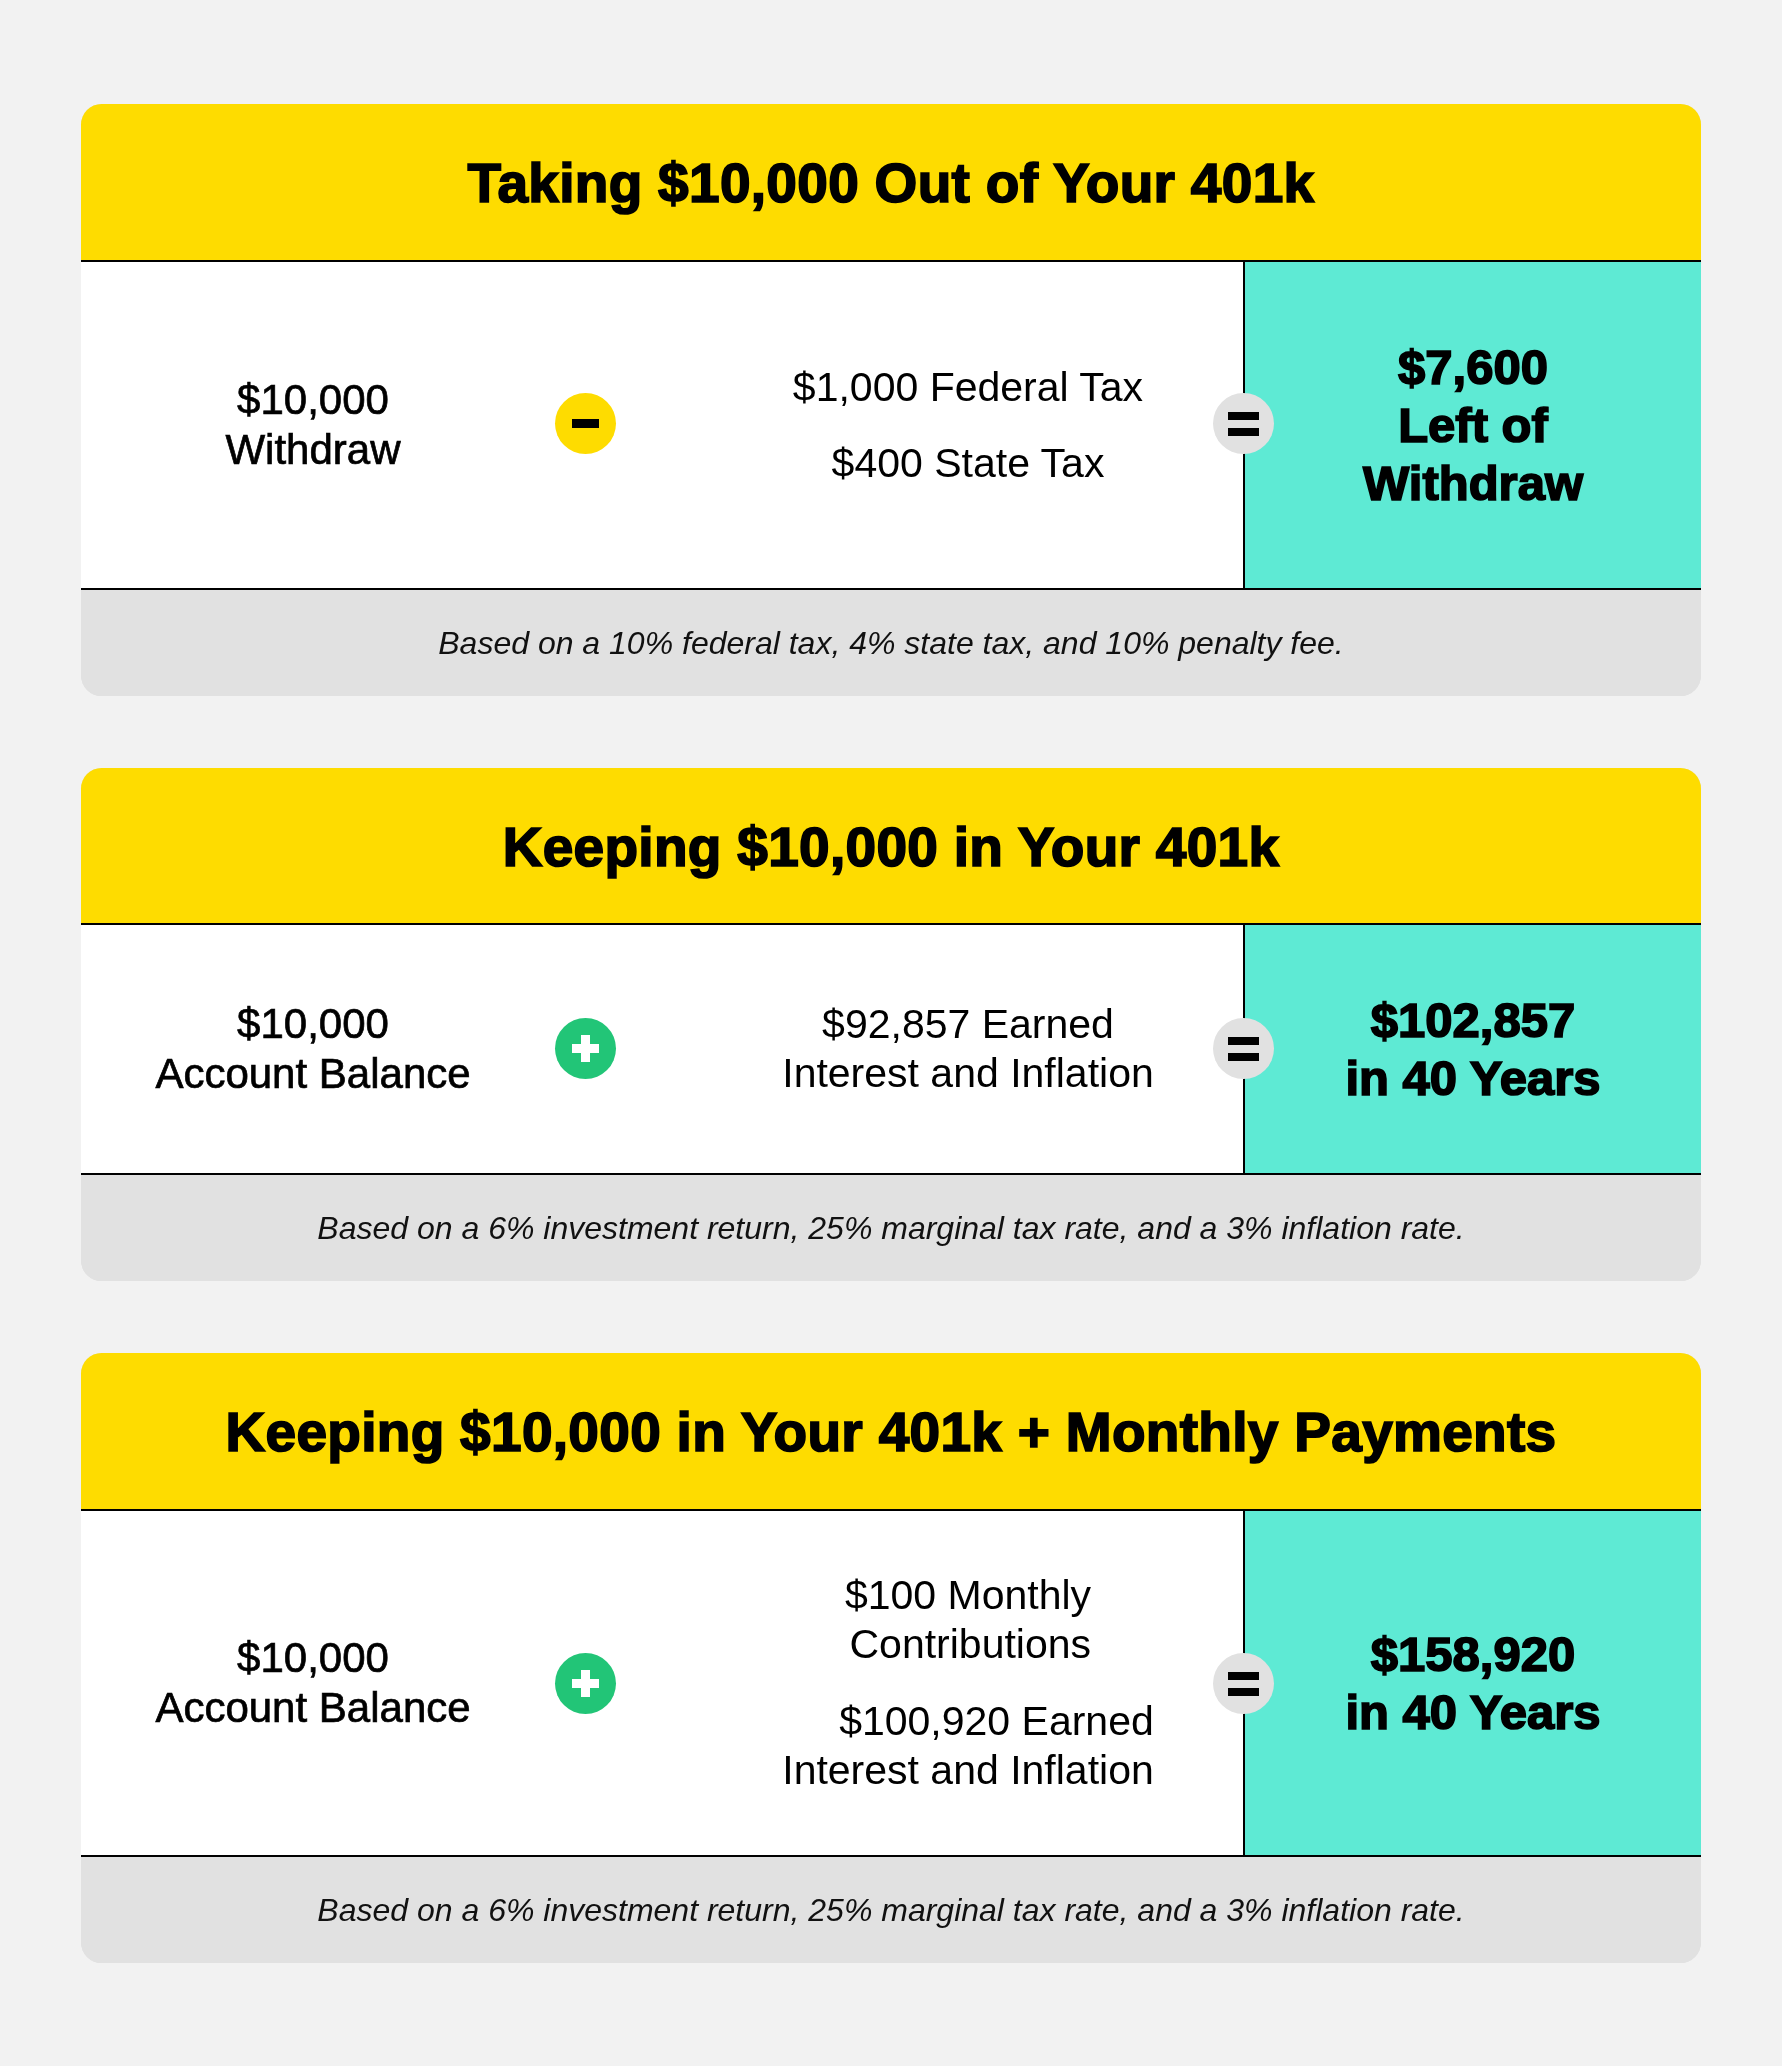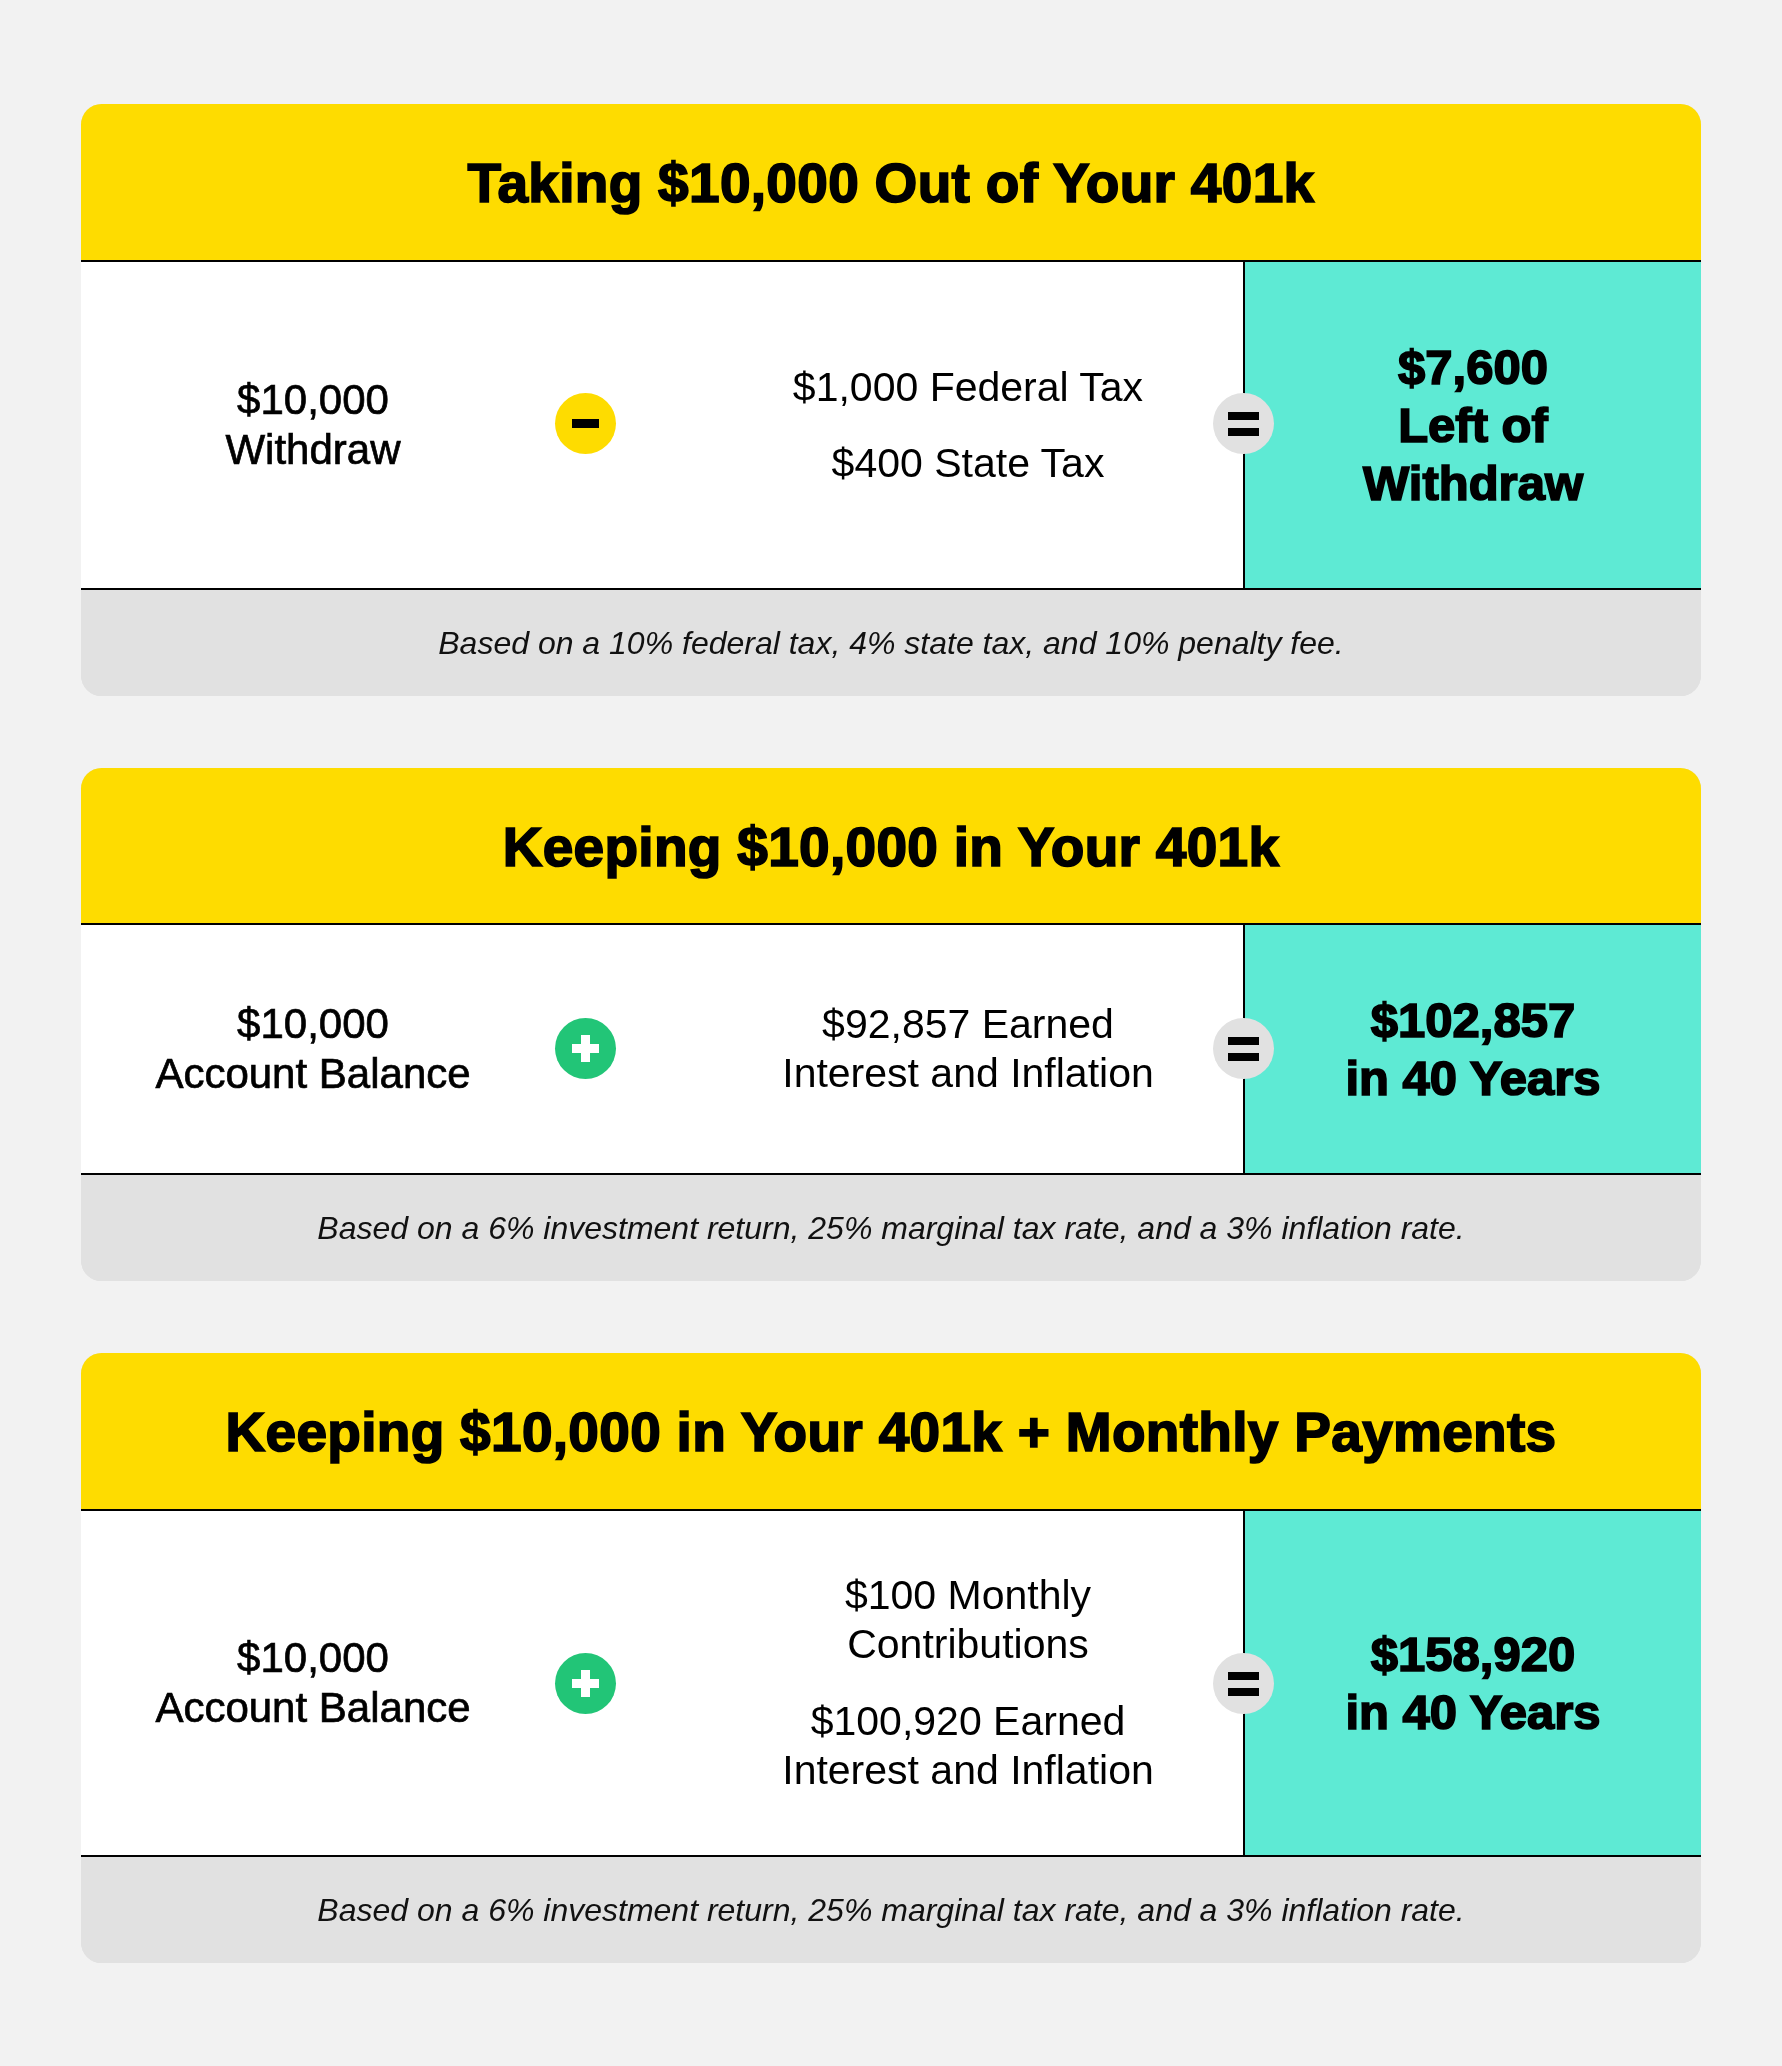--- a/index.html
+++ b/index.html
@@ -47,21 +47,21 @@
     text-align: center;
   }
   .col-left .line {
     font-size: 42px; font-weight: 700; line-height: 50px;
     -webkit-text-stroke: 0.2px #000;
   }
   .col-left .line.light { font-weight: 400; -webkit-text-stroke: 0.7px #000; }
   .col-mid {
     position: absolute; left: 614px; top: 0; bottom: 0; width: 546px;
     display: flex; flex-direction: column; align-items: center; justify-content: center;
-    text-align: center;
+    text-align: right;
   }
   .col-mid .item {
     font-size: 41px; font-weight: 400; line-height: 49px;
   }
   .col-mid.three .item + .item { margin-top: 27px; }
   .divider {
     position: absolute; top: 0; bottom: 0; left: 1162px; width: 2px; background: #000;
   }
   .col-right {
     position: absolute; left: 1164px; right: 0; top: 0; bottom: 0;

